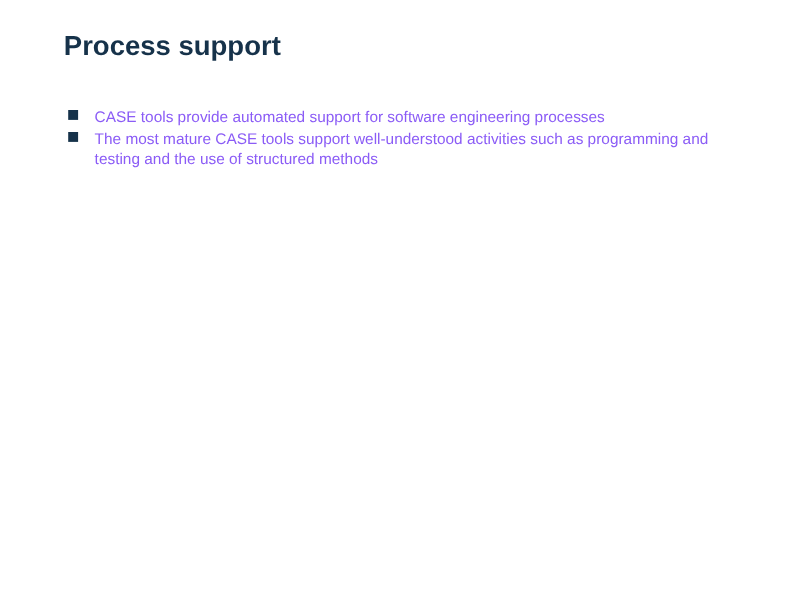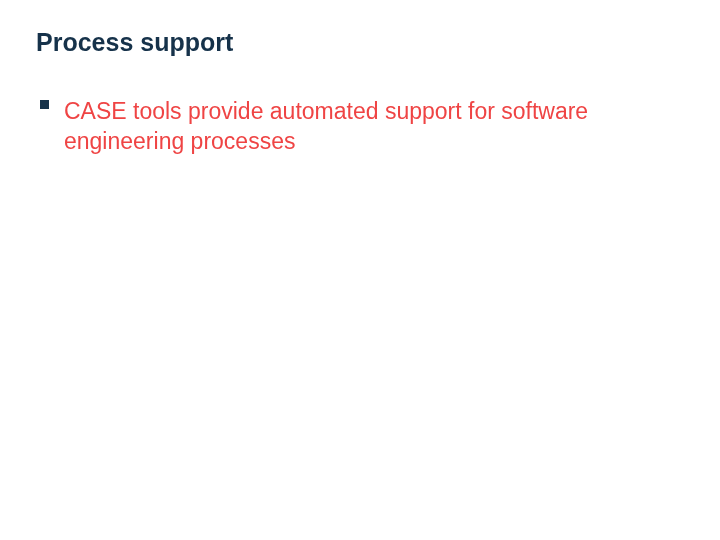--- a/index.html
+++ b/index.html
@@ -1,32 +1,32 @@
 <!DOCTYPE html>
 <html><head>
 <meta charset="utf-8">
 <style>
   * { margin: 0; padding: 0; box-sizing: border-box; }
   html, body { width: 720px; height: 540px; background: #ffffff; font-family: Arial, Helvetica, sans-serif; }
   .slide {
     width: 720px;
     height: 540px;
-    padding: 28px 36px 36px 36px;
+    padding: 28px 36px 36px 58px;
     position: relative;
   }
   .title {
     color: #16324a;
     font-size: 25px;
     font-weight: bold;
     margin-bottom: 40px;
   }
   .bullets {
     list-style: none;
-    color: #ef4444;
-    font-size: 23px;
+    color: #8b5cf6;
+    font-size: 14px;
     line-height: 1.3;
   }
   .bullets li {
     position: relative;
     padding-left: 28px;
     margin-bottom: 2px;
   }
   .bullets li .sq {
     position: absolute;
     left: 4px;
@@ -42,14 +42,18 @@
 </head>
 <body>
 
 <div class="slide">
   <h1 class="title">Process support</h1>
   <ul class="bullets">
     <li>
       <span class="sq"></span>
       <span class="txt">CASE tools provide automated support for software engineering processes</span>
     </li>
+    <li>
+      <span class="sq"></span>
+      <span class="txt">The most mature CASE tools support well-understood activities such as programming and testing and the use of structured methods</span>
+    </li>
   </ul>
 </div>
 
 </body></html>

